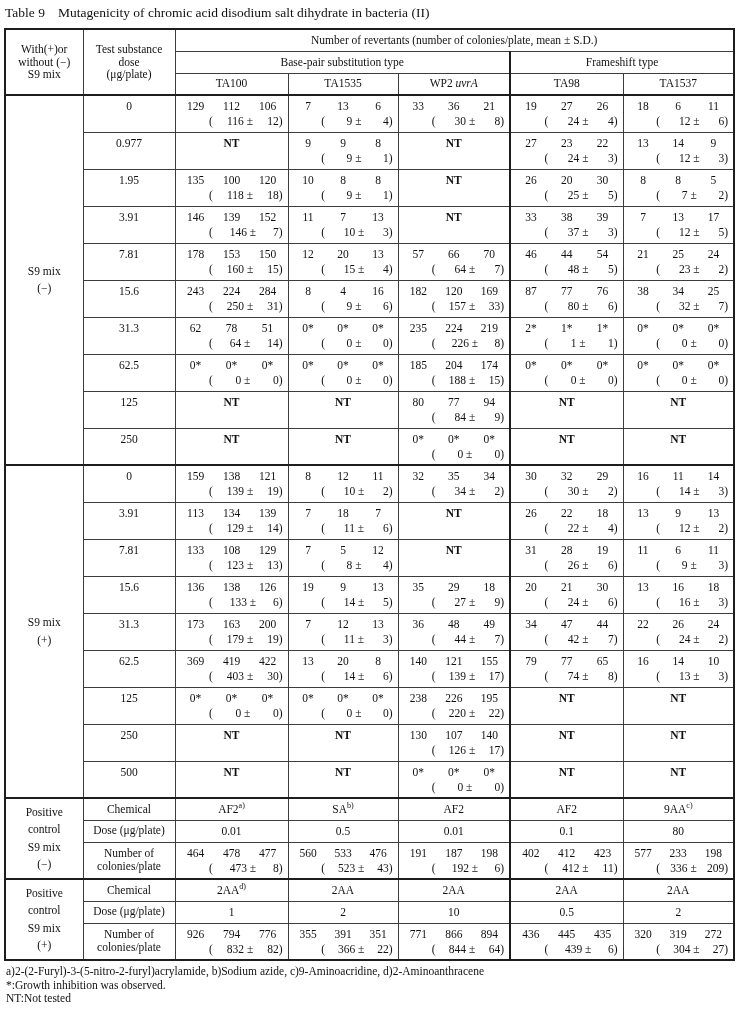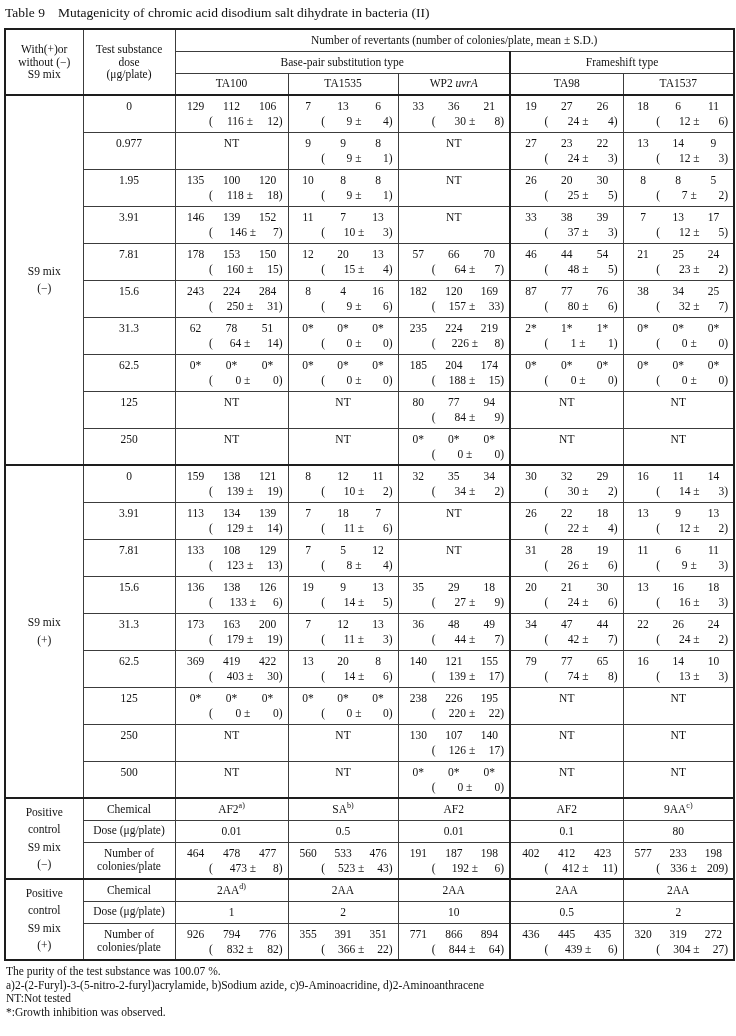--- a/index.html
+++ b/index.html
@@ -39,21 +39,21 @@
   td.rowlab { height: 22px; line-height: 1.15; }
   td.ccell { height: 22px; }
 
   .l1 {
     display: grid;
     grid-template-columns: 1fr 1fr 1fr;
     padding: 3px 2px 0 2px;
     height: 18px;
     line-height: 14px;
   }
-  .l1.nt { display: block; text-align: center; }
+  .l1.nt { display: block; text-align: center; font-weight: bold; }
   .l2 {
     display: flex;
     justify-content: space-between;
     align-items: flex-start;
     padding: 0 5px 0 30%;
     height: 17px;
     line-height: 14px;
     font-size: 11.5px;
   }
   sup { font-size: 8px; vertical-align: super; line-height: 0; }
@@ -1266,19 +1266,18 @@
               <span class="op">(</span>
               <span class="mv">304 ±</span>
               <span class="sv">27)</span>
             </div>
           </td>
         </tr>
       </tbody>
   </table>
 
   <div class="footnotes">
-    <div>The purity of the test substance was 100.07 %.</div>
     <div>a)2-(2-Furyl)-3-(5-nitro-2-furyl)acrylamide, b)Sodium azide, c)9-Aminoacridine, d)2-Aminoanthracene</div>
+    <div>*:Growth inhibition was observed.</div>
     <div>NT:Not tested</div>
-    <div>*:Growth inhibition was observed.</div>
   </div>
 
 </div>
 
 </body></html>

